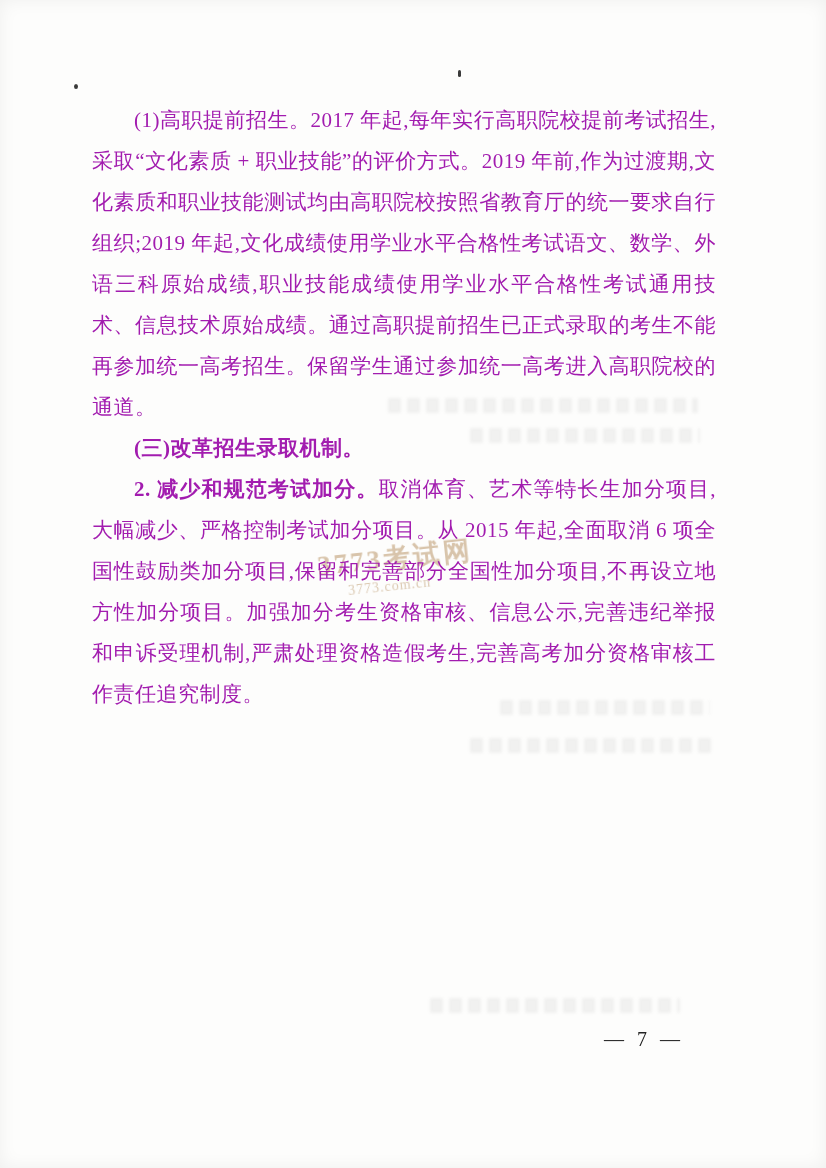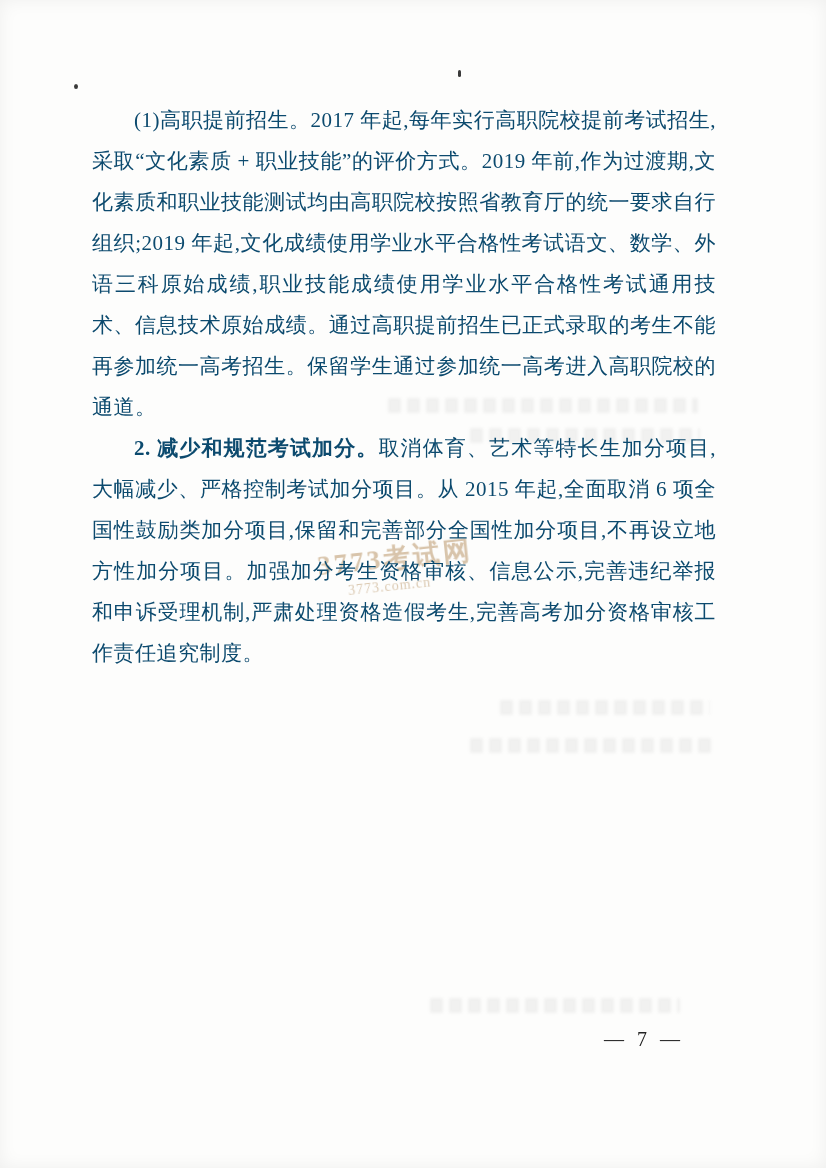--- a/index.html
+++ b/index.html
@@ -13,21 +13,21 @@
     width:826px;height:1168px;
     background:#fdfdfc;
     overflow:hidden;
     box-shadow:inset 0 0 18px rgba(0,0,0,0.06);
   }
   .text-block{
     position:absolute;
     left:92px;top:100px;width:624px;
     font-size:21px;
     line-height:41px;
-    color:#0c4a6e;
+    color:#a21caf;
     text-align:justify;
     text-justify:inter-ideograph;
     letter-spacing:0.5px;
   }
   .text-block p{
     margin:0;
     text-indent:2em;
   }
   .bold{font-weight:bold;}
   .watermark{
@@ -90,18 +90,19 @@
   <div class="ghost" style="left:470px;top:428px;width:230px;"></div>
   <div class="ghost" style="left:500px;top:700px;width:210px;"></div>
   <div class="ghost" style="left:470px;top:738px;width:245px;"></div>
   <div class="ghost" style="left:430px;top:998px;width:250px;"></div>
 
   <div class="speck" style="left:74px;top:84px;width:4px;height:5px;"></div>
   <div class="speck" style="left:458px;top:70px;width:3px;height:7px;border-radius:2px;"></div>
 
   <div class="text-block">
     <p>(1)高职提前招生。2017 年起,每年实行高职院校提前考试招生,采取“文化素质 + 职业技能”的评价方式。2019 年前,作为过渡期,文化素质和职业技能测试均由高职院校按照省教育厅的统一要求自行组织;2019 年起,文化成绩使用学业水平合格性考试语文、数学、外语三科原始成绩,职业技能成绩使用学业水平合格性考试通用技术、信息技术原始成绩。通过高职提前招生已正式录取的考生不能再参加统一高考招生。保留学生通过参加统一高考进入高职院校的通道。</p>
+    <p class="bold">(三)改革招生录取机制。</p>
     <p><span class="bold">2. 减少和规范考试加分。</span><span>取消体育、艺术等特长生加分项目,大幅减少、严格控制考试加分项目。从 2015 年起,全面取消 6 项全国性鼓励类加分项目,保留和完善部分全国性加分项目,不再设立地方性加分项目。加强加分考生资格审核、信息公示,完善违纪举报和申诉受理机制,严肃处理资格造假考生,完善高考加分资格审核工作责任追究制度。</span></p>
   </div>
 
   <div class="page-number">— 7 —</div>
 
 </div>
 
 </body></html>

